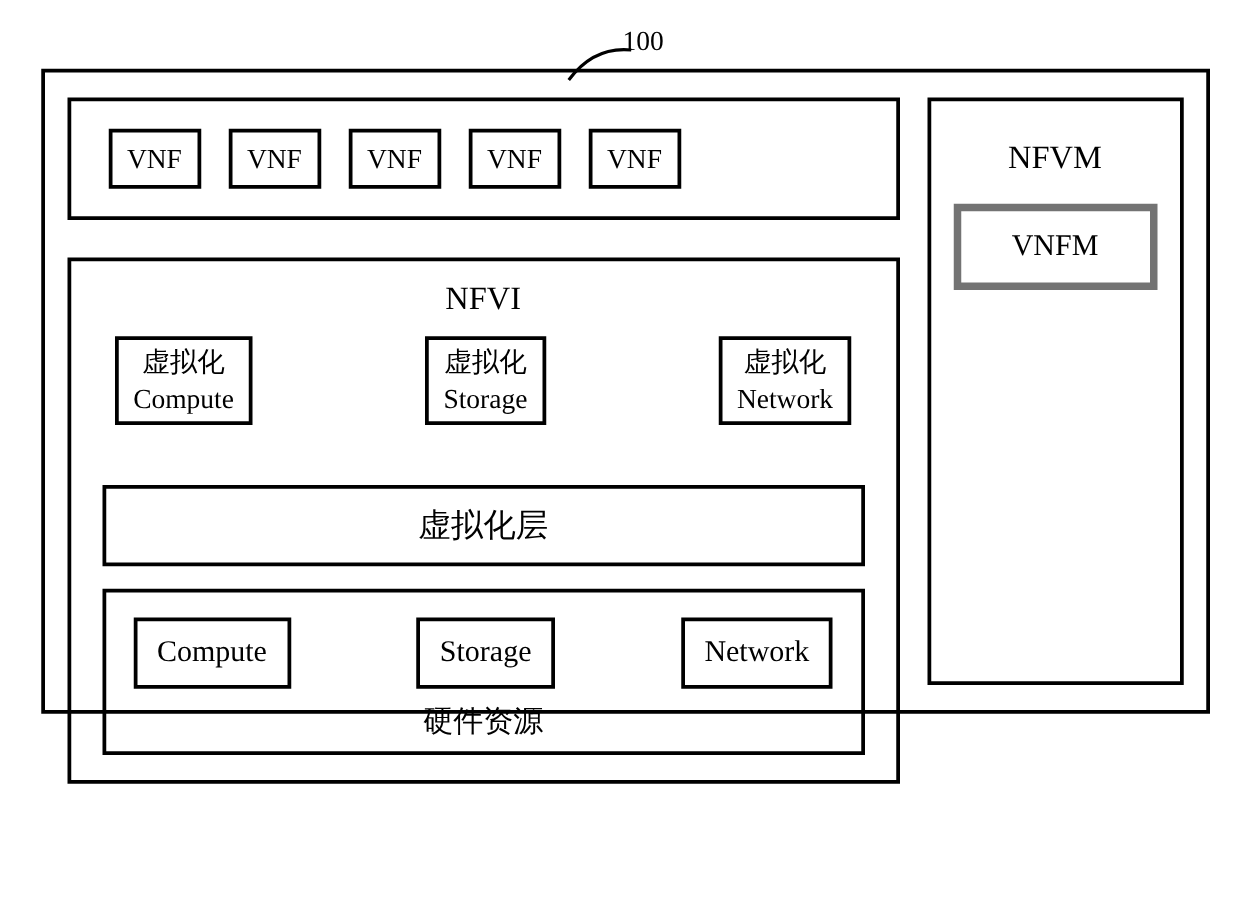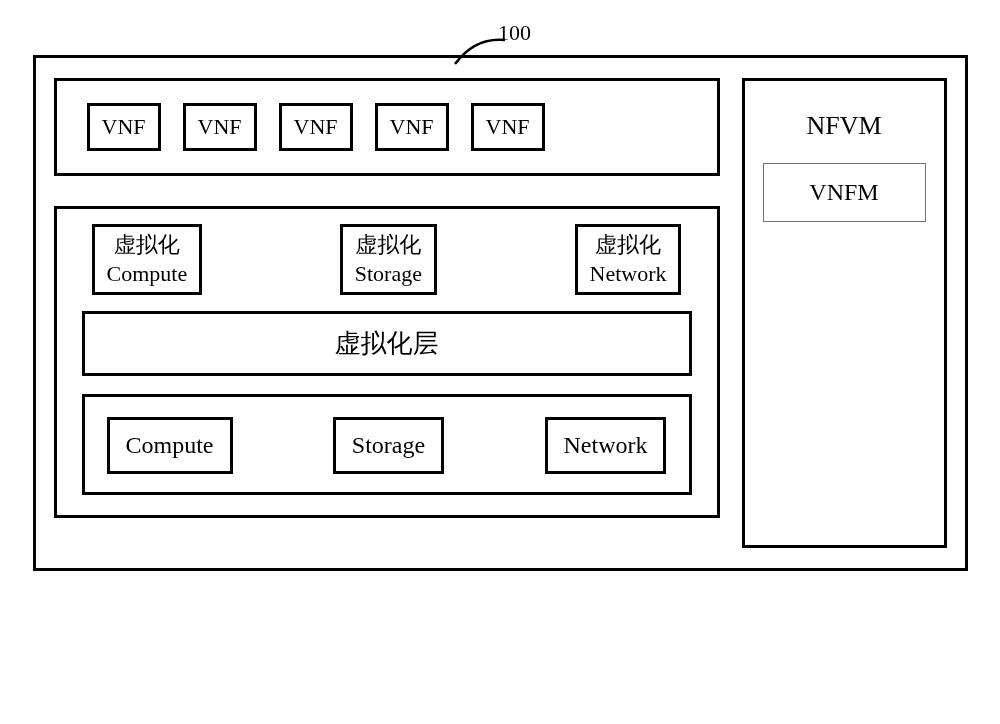--- a/index.html
+++ b/index.html
@@ -71,35 +71,36 @@
       flex-direction: column;
     }
     .nfvi-title {
       text-align: center;
       font-size: 26px;
       margin-bottom: 15px;
     }
     .virt-row {
       display: flex;
       justify-content: space-between;
-      padding: 0 10px 16px 10px;
+      padding: 0 10px 36px 10px;
     }
     .virt-box {
       border: 3px solid #000;
       text-align: center;
       font-size: 22px;
       padding: 4px 12px;
       line-height: 1.3;
     }
     .virt-layer {
       border: 3px solid #000;
       text-align: center;
       font-size: 26px;
       padding: 12px 0;
       margin-bottom: 18px;
+      margin-top: 12px;
     }
     .hw {
       border: 3px solid #000;
       padding: 20px 20px 8px;
     }
     .hw-row {
       display: flex;
       justify-content: space-between;
       padding: 0 2px 10px;
     }
@@ -112,21 +113,21 @@
     .hw-label {
       text-align: center;
       font-size: 24px;
     }
     .nfvm-title {
       text-align: center;
       font-size: 26px;
       margin: 10px 0 22px;
     }
     .r-box {
-      border: 1px solid #737373;
+      border: 6px solid #737373;
       text-align: center;
       font-size: 24px;
       padding: 15px 6px;
     }
     .spacer1 { flex: 0 0 90px; }
     .spacer3 { flex: 0 0 20px; }
   </style>
 </head>
 <body>
 
@@ -142,20 +143,21 @@
 
       <div class="vnf-row">
         <div class="vnf">VNF</div>
         <div class="vnf">VNF</div>
         <div class="vnf">VNF</div>
         <div class="vnf">VNF</div>
         <div class="vnf">VNF</div>
       </div>
 
       <div class="nfvi">
+        <div class="nfvi-title">NFVI</div>
 
         <div class="virt-row">
           <div class="virt-box">
             <div>虚拟化</div>
             <div>Compute</div>
           </div>
           <div class="virt-box">
             <div>虚拟化</div>
             <div>Storage</div>
           </div>
@@ -166,20 +168,21 @@
         </div>
 
         <div class="virt-layer">虚拟化层</div>
 
         <div class="hw">
           <div class="hw-row">
             <div class="hw-box">Compute</div>
             <div class="hw-box">Storage</div>
             <div class="hw-box">Network</div>
           </div>
+          <div class="hw-label">硬件资源</div>
         </div>
       </div>
 
     </div>
 
     <div class="right">
       <div class="nfvm-title">NFVM</div>
       <div class="r-box">VNFM</div>
       <div class="spacer1"></div>
       <div class="spacer3"></div>

